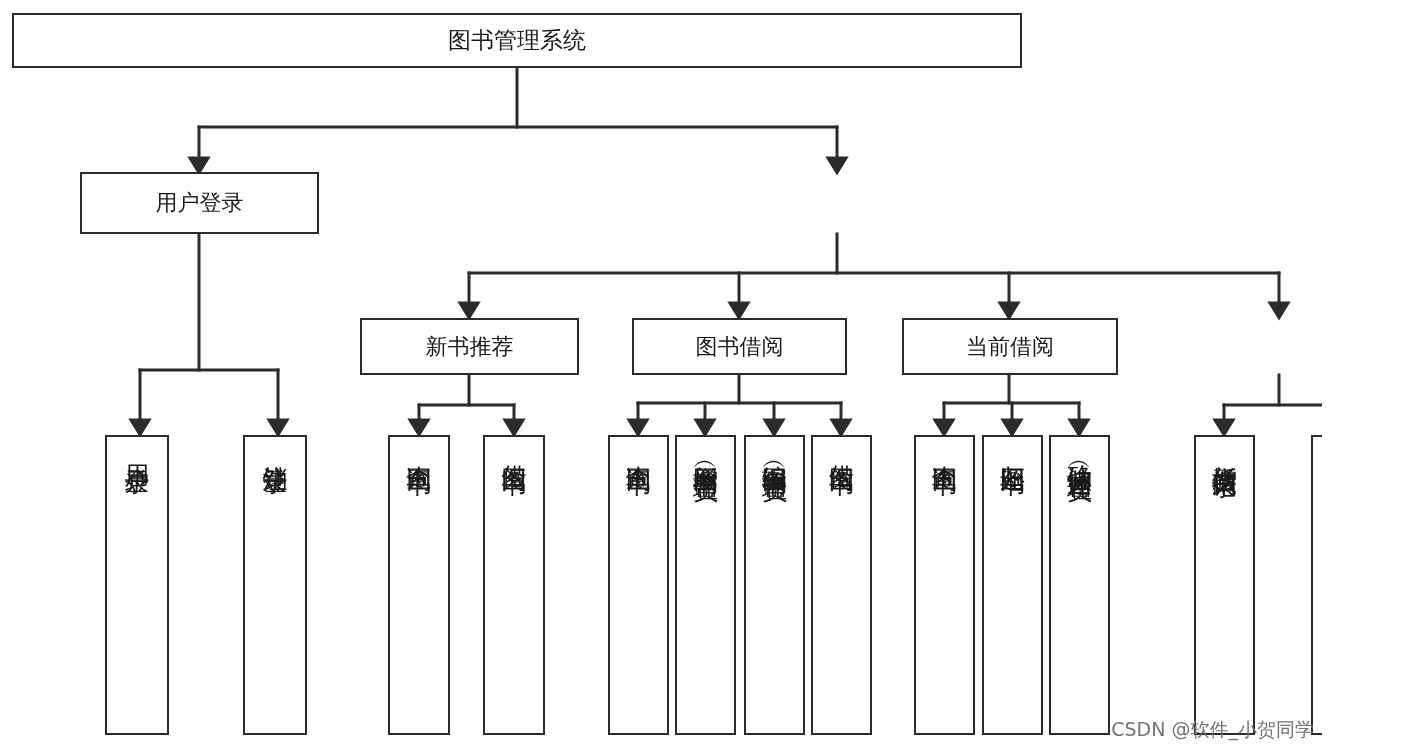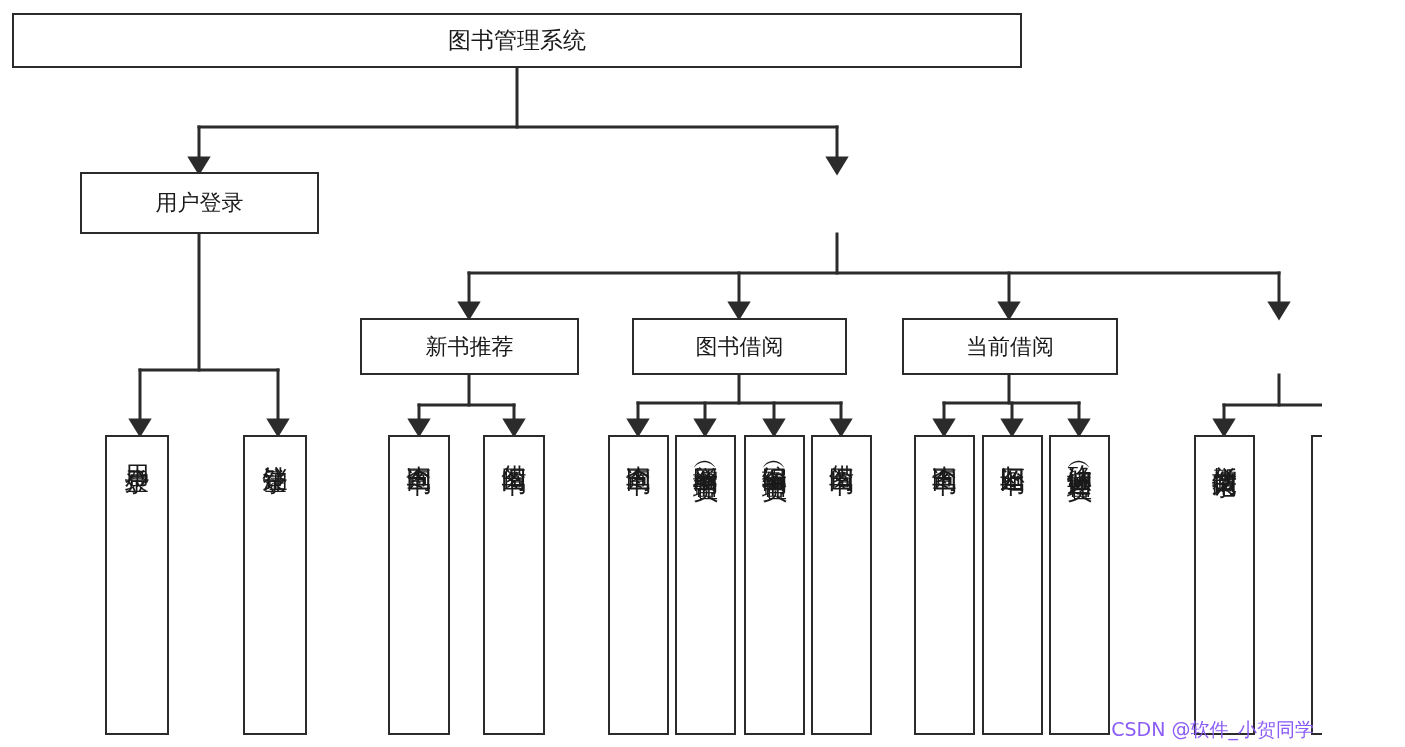--- a/index.html
+++ b/index.html
@@ -58,21 +58,21 @@
     line-height: 1;
   }
   .node.root .node-label {
     font-size: 23px;
   }
   #watermark {
     position: absolute;
     right: 8px;
     bottom: 4px;
     font-size: 19px;
-    color: #8b5cf6;
+    color: #737373;
     z-index: 5;
     white-space: nowrap;
     pointer-events: none;
     margin-left: 36px;
   }
 </style>
 </head>
 <body>
 
 <div id="diagram-root">

